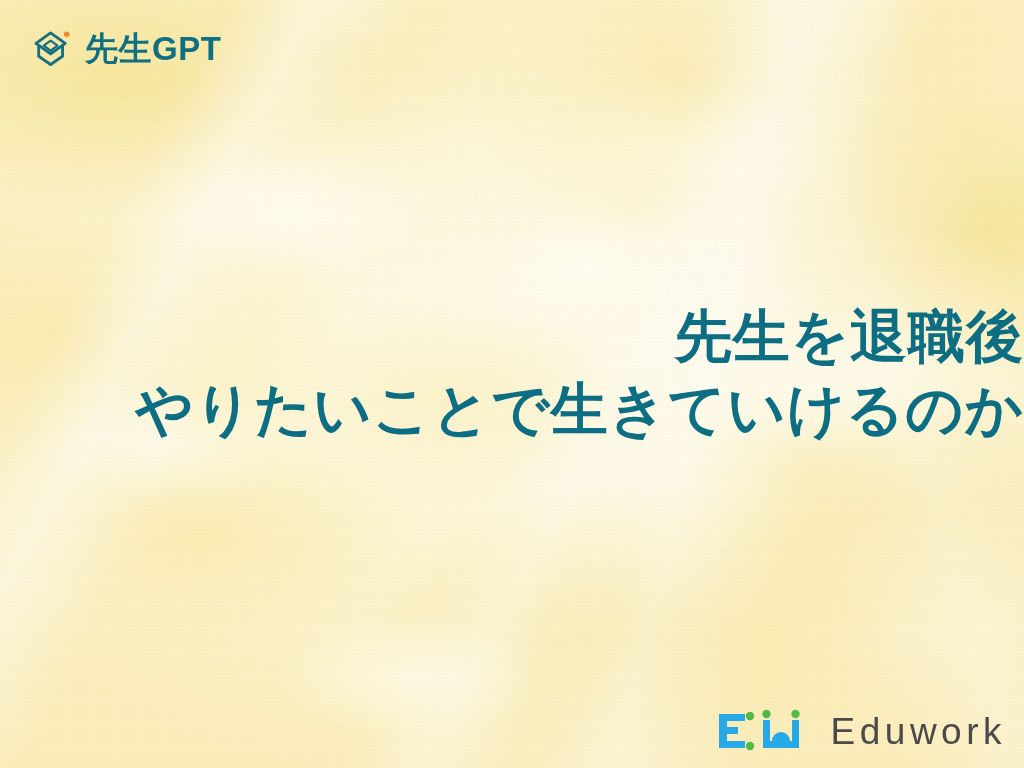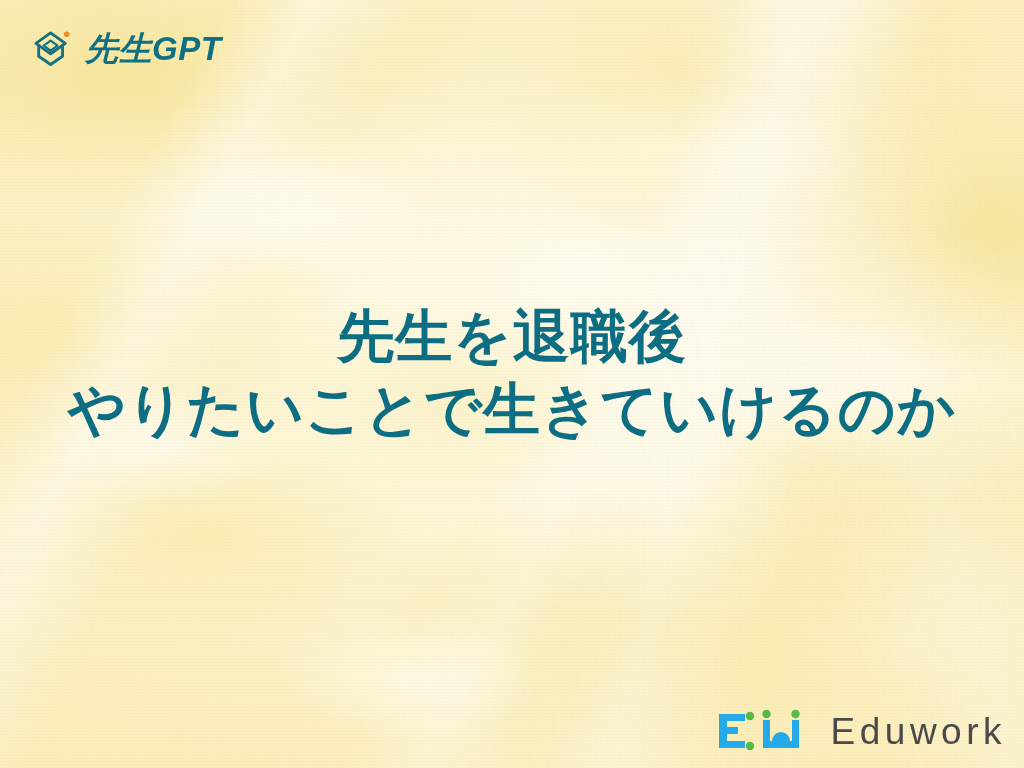--- a/index.html
+++ b/index.html
@@ -96,30 +96,29 @@
     display: block;
     flex: 0 0 auto;
   }
   #brand .brand-name {
     font-size: 33px;
     font-weight: 600;
     letter-spacing: 0.5px;
     color: #0f6f83;
     line-height: 1;
     white-space: nowrap;
-    font-style: italic;
   }
 
   
   #title-block {
     position: absolute;
     left: 0;
     right: 0;
     top: 300px;
-    text-align: center;
+    text-align: right;
   }
   #title-block .title-line {
     display: block;
     color: #0d6d82;
     font-size: 57px;
     font-weight: 700;
     line-height: 1.28;
     letter-spacing: 1px;
     white-space: nowrap;
   }

